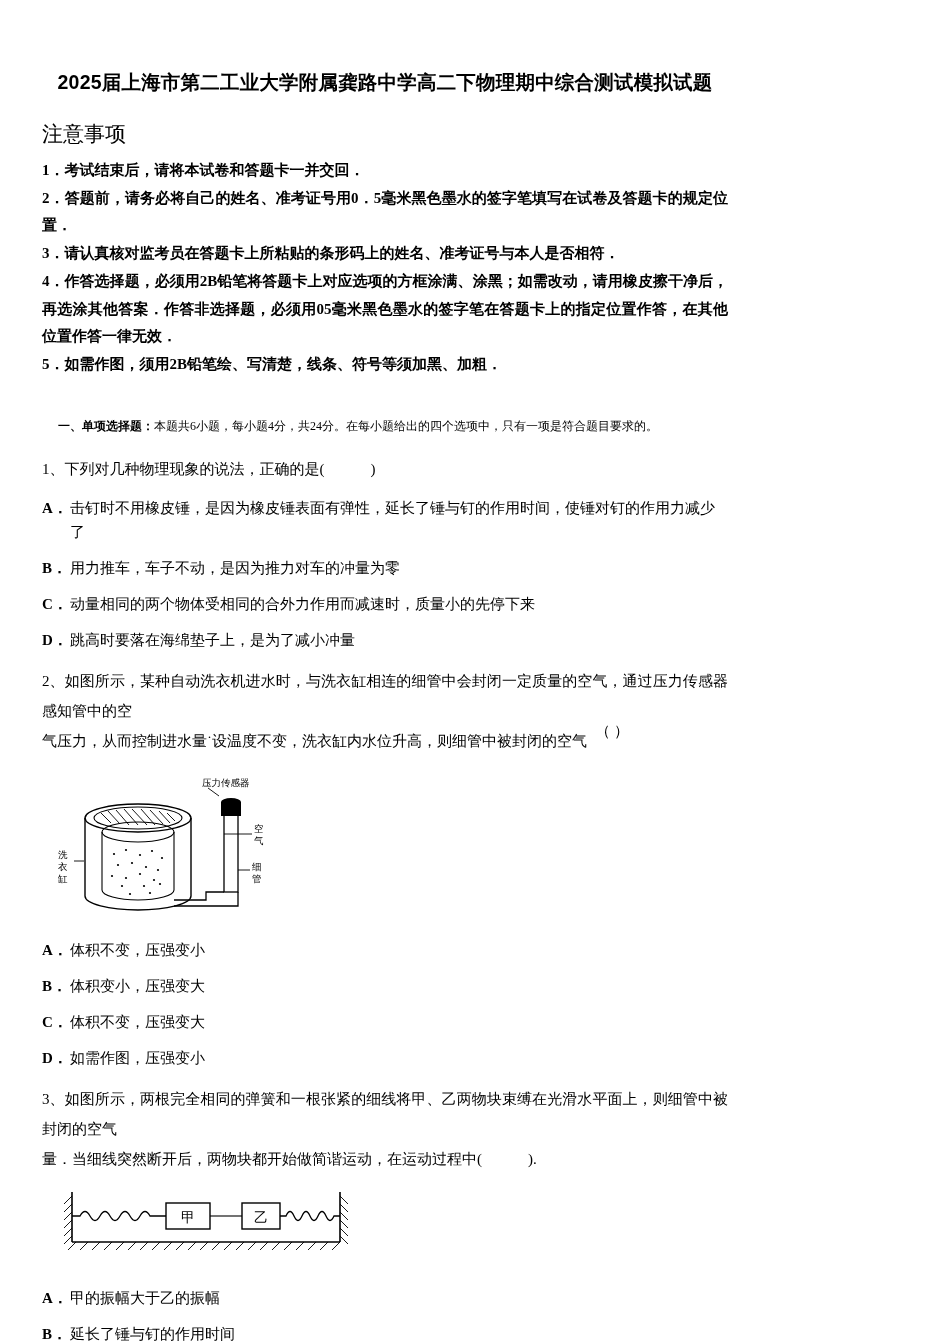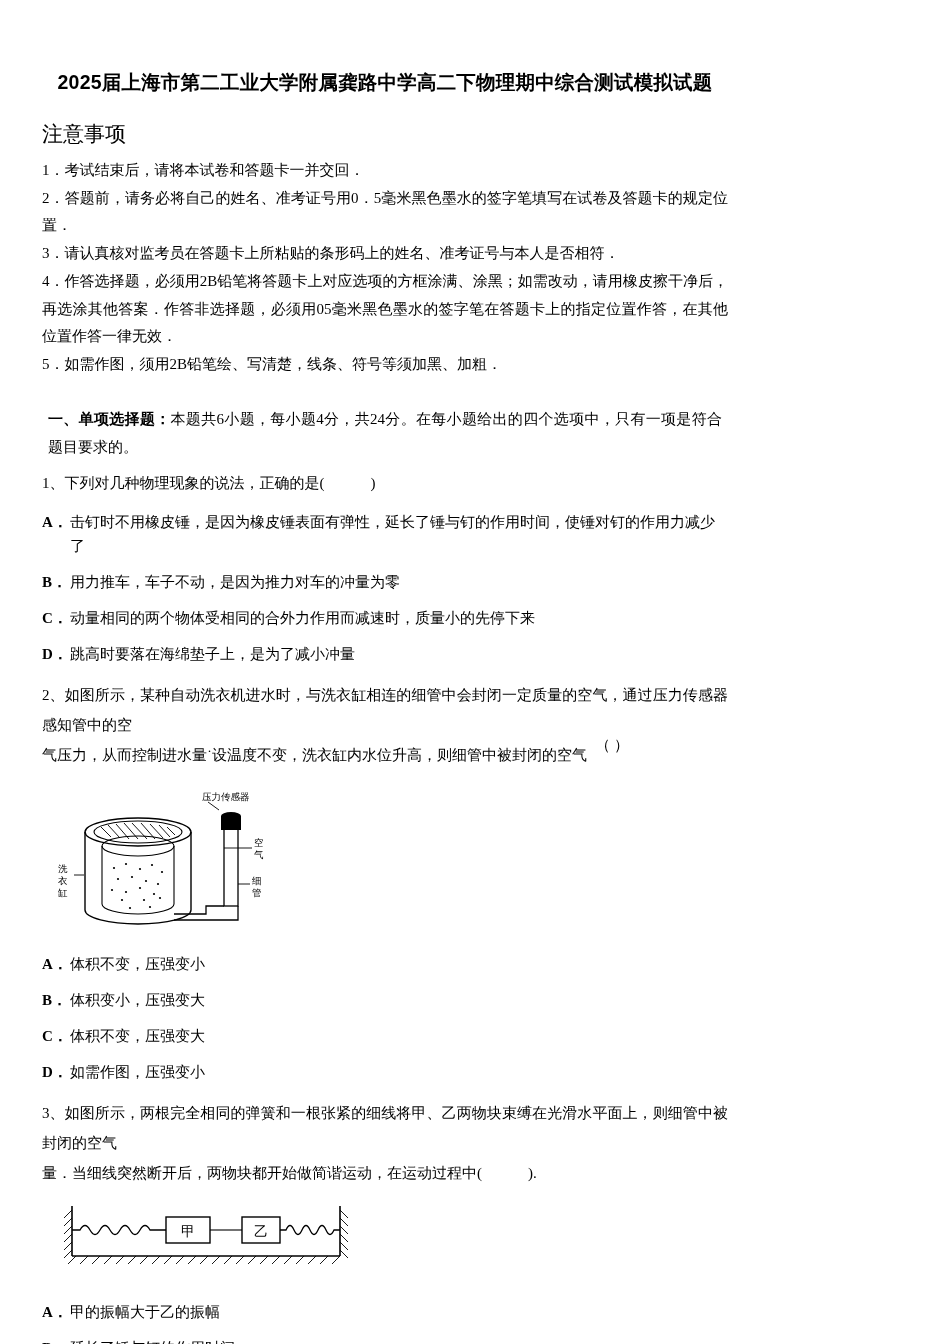--- a/index.html
+++ b/index.html
@@ -32,27 +32,28 @@
   .section-label {
     font-size: 21px;
     margin: 0 0 5px 0;
     line-height: 1.6;
   }
   .notice-line {
     font-size: 15px;
     line-height: 1.85;
     margin: 0;
     text-align: justify;
+    font-weight: bold;
   }
   .gap-sm { height: 14px; }
   .gap-md { height: 20px; }
   .part-head {
-    font-size: 15px;
+    font-size: 12px;
     line-height: 1.9;
-    margin: 6px;
+    margin: 16px;
     text-align: justify;
   }
   .part-head b { font-weight: bold; }
   .q-stem {
     font-size: 15px;
     line-height: 2.0;
     margin: 0;
     text-align: justify;
   }
   .opt {

